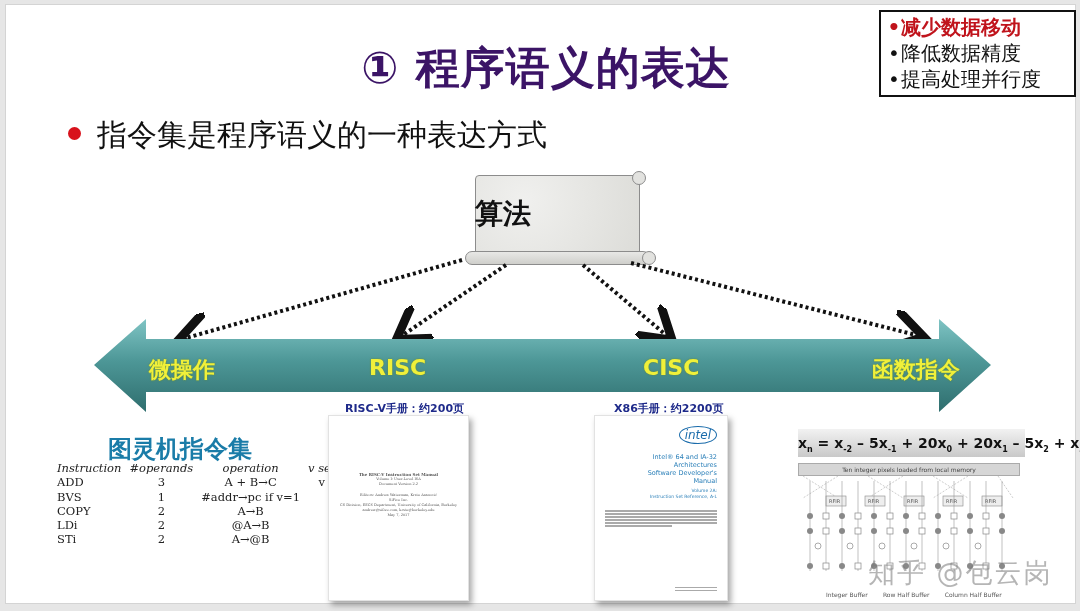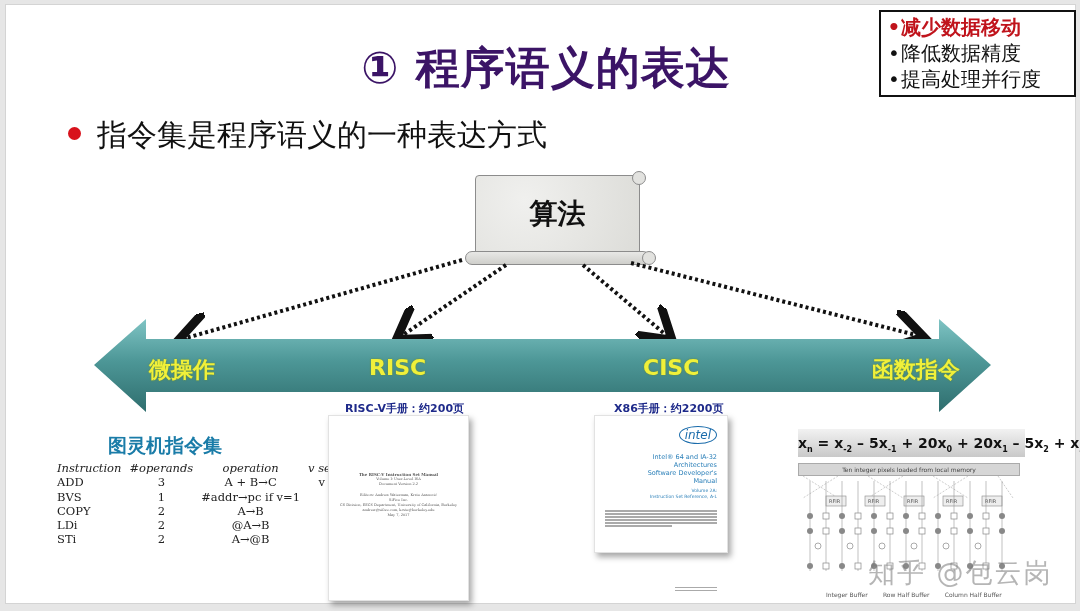--- a/index.html
+++ b/index.html
@@ -33,29 +33,29 @@
   .scroll-body {
     left: 469px; top: 170px; width: 165px; height: 82px;
     background: radial-gradient(circle at 30% 30%, #f0f0ee, #dcdcd8);
     border: 1.5px solid #8c8c8c; border-radius: 4px;
   }
   .scroll-bottom {
     left: 459px; top: 246px; width: 185px; height: 14px;
     background: linear-gradient(#e8e8e6, #cfcfcb); border: 1.5px solid #8c8c8c; border-radius: 7px;
   }
   .scroll-curl { width: 14px; height: 14px; border: 1.5px solid #8c8c8c; border-radius: 50%; background: #e2e2df; }
-  .scroll-text { left: 469px; top: 190px; width: 165px; text-align: center; font-size: 28px; font-weight: bold; color: #111; }
+  .scroll-text { left: 469px; top: 190px; width: 165px; font-size: 28px; font-weight: bold; color: #111; }
 
   
   .arrow-svg { left: 88px; top: 310px; }
   .axis-label { font-size: 22px; font-weight: bold; color: #f0f03a; text-shadow: 0 0 2px #6a8a2a; white-space: nowrap; }
 
   
   .caption { font-size: 11px; font-weight: bold; color: #1e2a8a; white-space: nowrap; }
-  .turing-title { left: 102px; top: 428px; font-size: 19px; font-weight: bold; color: #1a7ca8; }
+  .turing-title { left: 102px; top: 428px; font-size: 24px; font-weight: bold; color: #1a7ca8; }
   table.isa { position: absolute; left: 47px; top: 456px; border-collapse: collapse; font-family: "DejaVu Serif", serif; font-size: 11.5px; color: #222; }
   table.isa td, table.isa th { padding: 0 4px; line-height: 14.3px; white-space: nowrap; }
   table.isa th { font-style: italic; font-weight: normal; }
   table.isa td.c { text-align: center; }
 
   
   .page { background: #fff; box-shadow: 3px 4px 6px rgba(0,0,0,0.35); border: 1px solid #e2e2e2; }
   .tiny { font-family: "DejaVu Serif", serif; font-size: 3.5px; color: #555; text-align: center; line-height: 5px; }
   .intel-logo { font-family: "DejaVu Sans", sans-serif; font-size: 12px; color: #1b6cab; border: 1.5px solid #1b6cab; border-radius: 50%; padding: 1px 5px; font-style: italic; }
   .intel-t { font-size: 6.5px; color: #2a7fb8; text-align: right; line-height: 8px; margin-left: 32px; }
@@ -172,21 +172,21 @@
     <div class="tiny">Volume I: User-Level ISA</div>
     <div class="tiny">Document Version 2.2</div>
     <div class="tiny" style="margin-top:6px;">Editors: Andrew Waterman, Krste Asanović</div>
     <div class="tiny">SiFive Inc.</div>
     <div class="tiny">CS Division, EECS Department, University of California, Berkeley</div>
     <div class="tiny">andrew@sifive.com, krste@berkeley.edu</div>
     <div class="tiny">May 7, 2017</div>
   </div>
 
   <div class="abs caption" style="left:608px; top:396px;">X86手册：约2200页</div>
-  <div class="abs page" style="left:588px; top:410px; width:134px; height:138px; padding:8px 10px;">
+  <div class="abs page" style="left:588px; top:410px; width:134px; height:186px; padding:8px 10px;">
     <div style="text-align:right;"><span class="intel-logo">intel</span></div>
     <div class="intel-t" style="margin-top:10px;">Intel® 64 and IA-32 Architectures</div>
     <div class="intel-t">Software Developer's Manual</div>
     <div class="intel-s" style="margin-top:3px;">Volume 2A:</div>
     <div class="intel-s">Instruction Set Reference, A-L</div>
     <div class="lines" style="margin-top:10px;">
         <div></div>
         <div></div>
         <div></div>
         <div></div>

